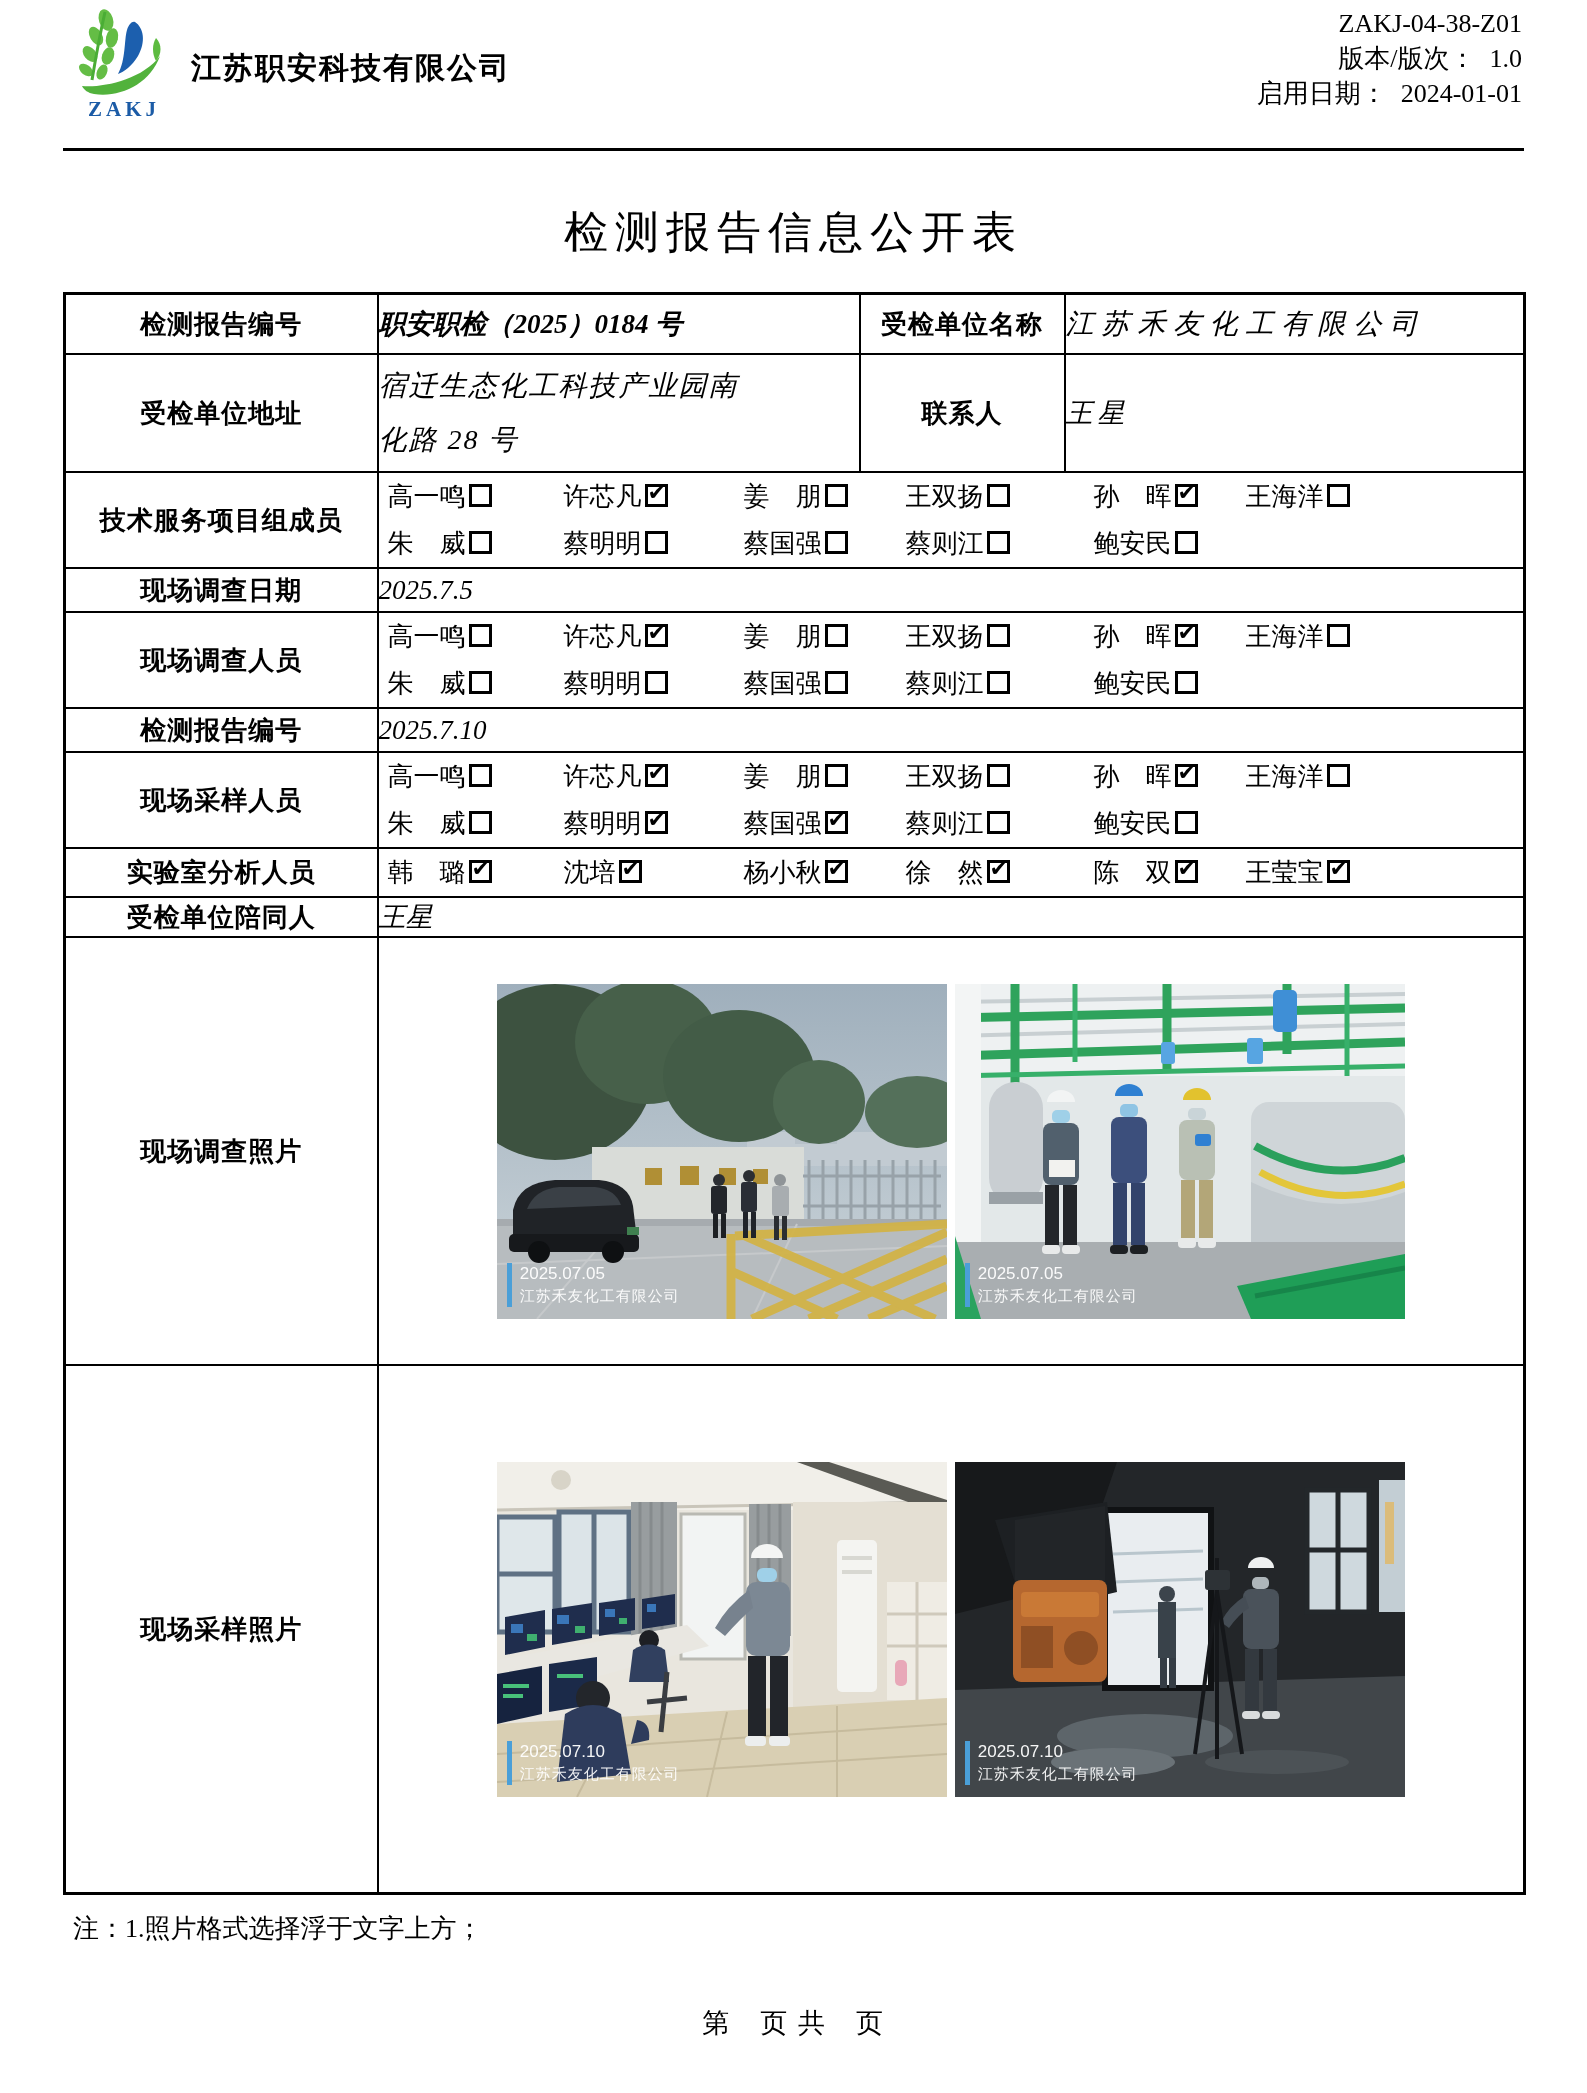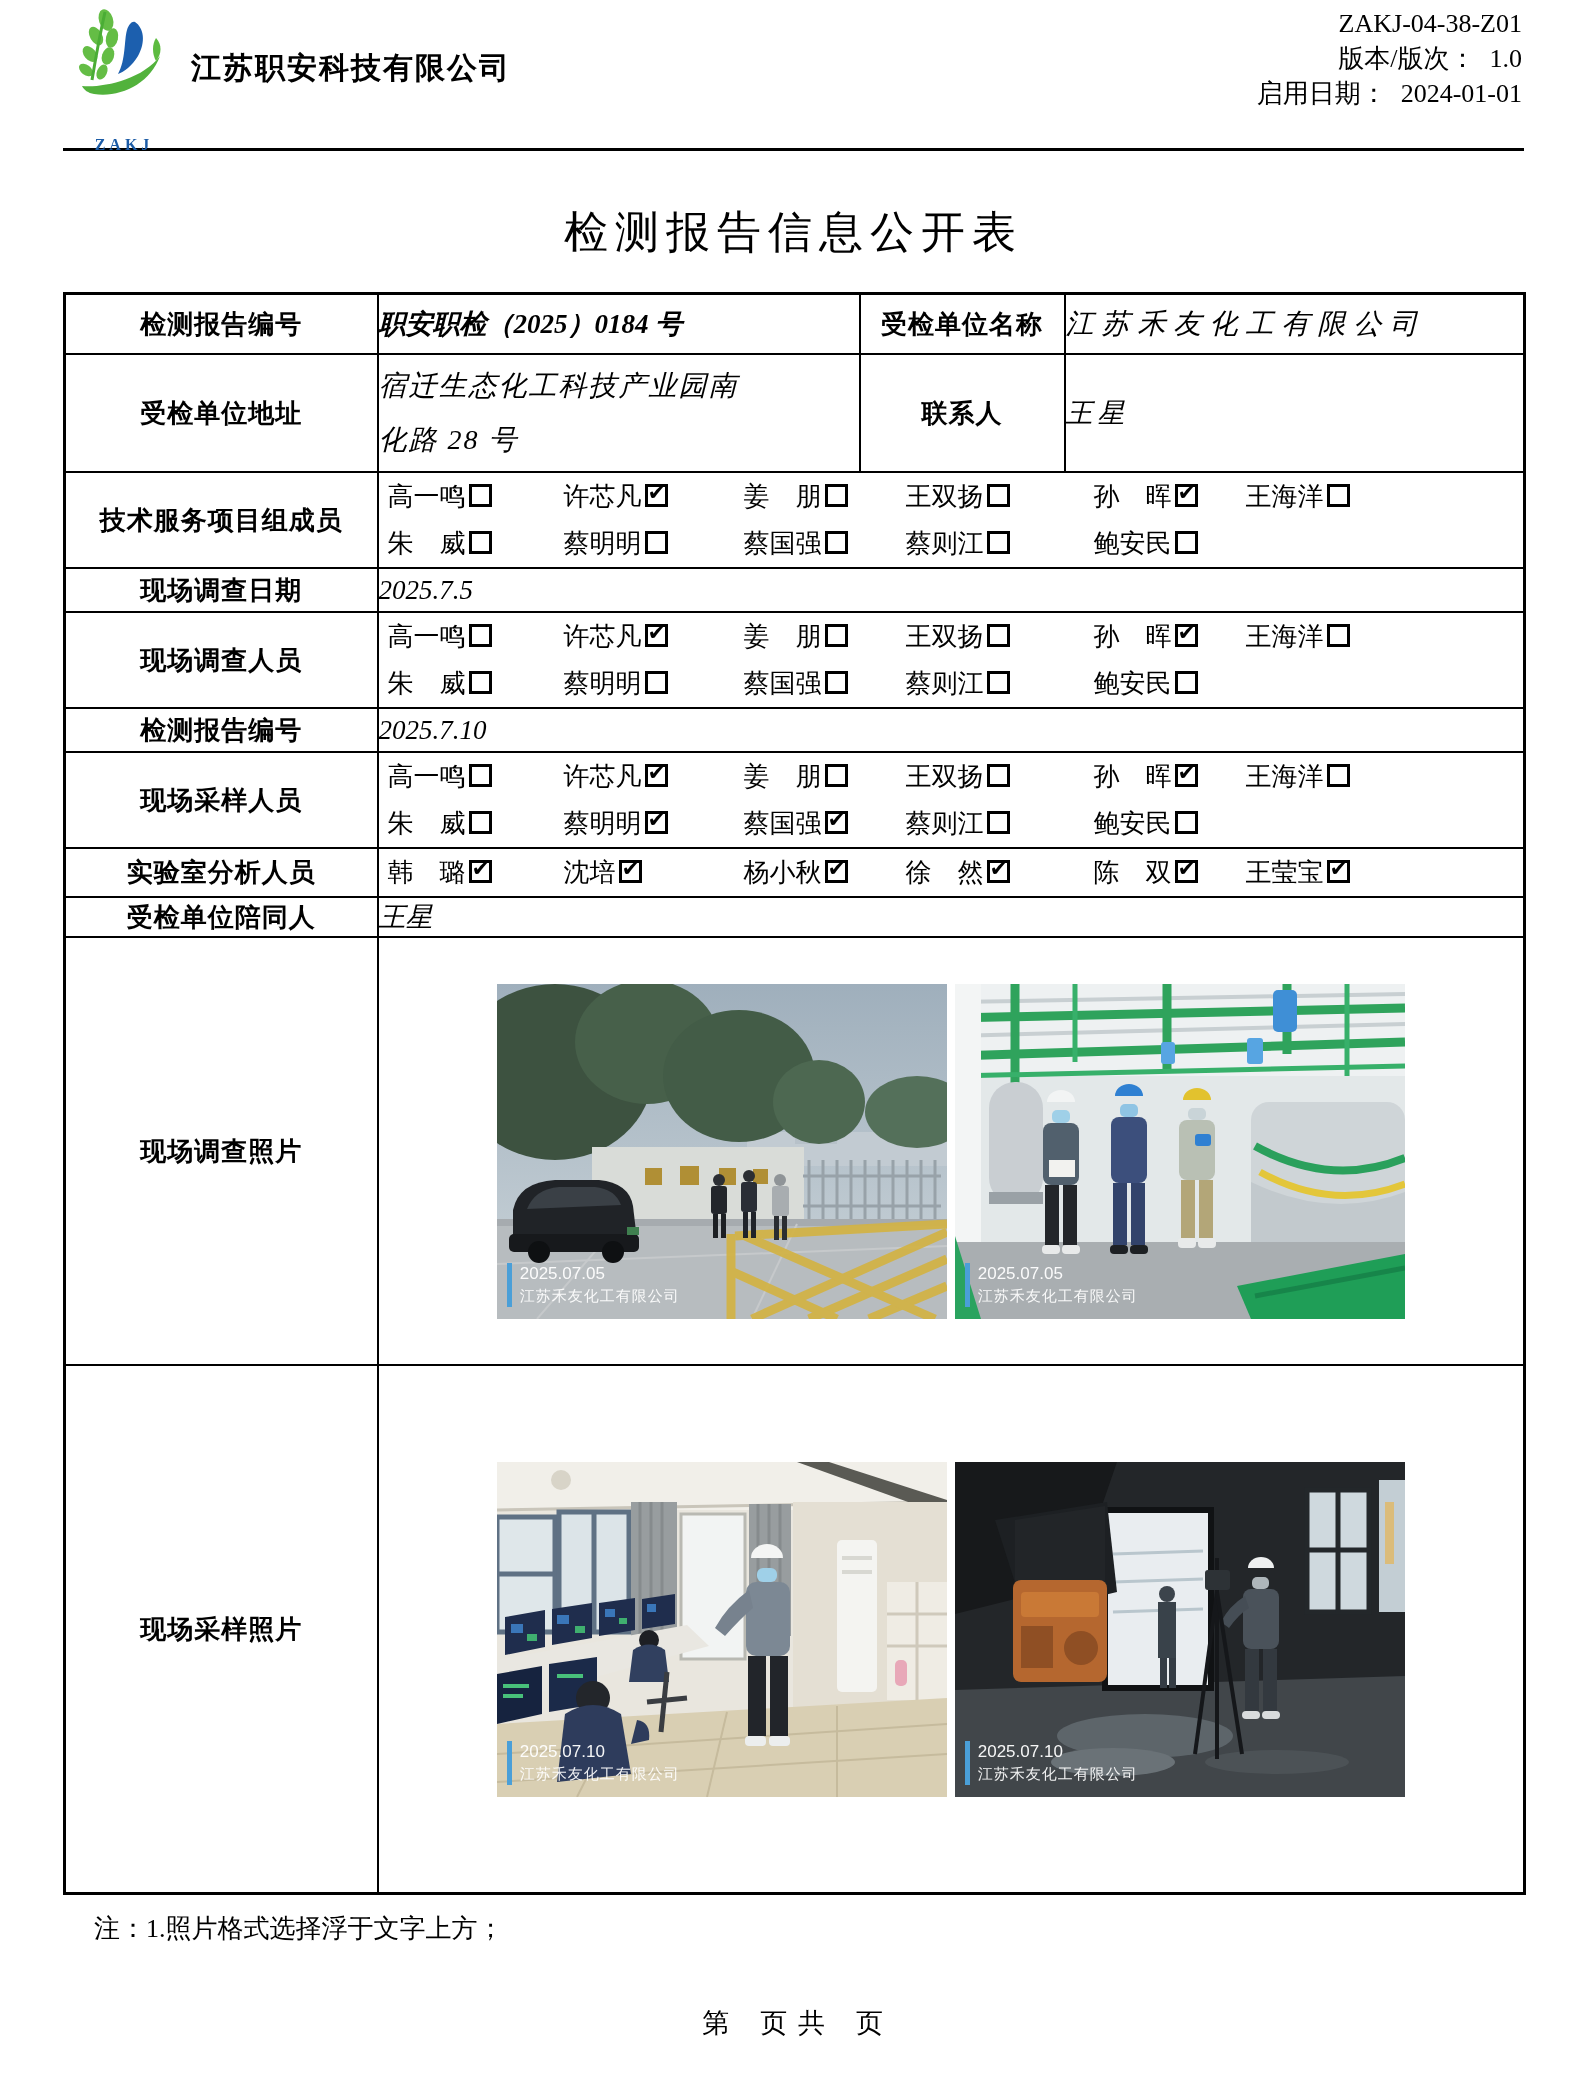--- a/index.html
+++ b/index.html
@@ -7,21 +7,21 @@
     width:1587px;height:2093px;background:#ffffff;position:relative;
     font-family:"Liberation Serif","DejaVu Serif",serif;color:#000;
     -webkit-font-smoothing:antialiased;
   }
   .page{position:absolute;inset:0;overflow:hidden;}
 
   
   .hdr{margin:0 63px;padding-top:26px;height:122px;border-bottom:3px solid #000;position:relative;}
   .logo{position:absolute;left:6px;top:4px;width:110px;text-align:center;}
   .logo svg{display:block;margin:0 auto;}
-  .logo-acronym{font-family:"Liberation Serif",serif;font-weight:bold;color:#1b5ba6;font-size:16px;letter-spacing:4px;line-height:18px;display:block;margin-top:36px;}
+  .logo-acronym{font-family:"Liberation Serif",serif;font-weight:bold;color:#1b5ba6;font-size:21px;letter-spacing:4px;line-height:18px;display:block;}
   .company-name{position:absolute;left:128px;top:48px;font-family:"Liberation Sans","DejaVu Sans",sans-serif;font-weight:600;font-size:30px;letter-spacing:2px;}
   .hdr-right{position:absolute;right:2px;top:6px;text-align:right;font-size:26px;line-height:35px;}
   .hdr-right .gap{display:inline-block;width:14px;}
 
   
   .doc-title{margin-top:52px;text-align:center;font-size:44px;font-weight:normal;letter-spacing:7px;}
 
   
   table.form{border-collapse:collapse;table-layout:fixed;margin:30px auto 0 63px;width:1460px;border:3px solid #000;}
   td{border:2px solid #000;padding:0;vertical-align:middle;overflow:hidden;}
@@ -58,21 +58,21 @@
   
   .photo-row{display:flex;justify-content:center;align-items:center;gap:8px;height:100%;}
   .photo{position:relative;width:450px;height:335px;overflow:hidden;background:#888;}
   .photo svg{display:block;width:450px;height:335px;}
   .wm{position:absolute;left:10px;bottom:12px;color:#fff;border-left:5px solid #4a9fd8;padding-left:8px;
       font-family:"Liberation Sans","DejaVu Sans",sans-serif;}
   .wm-date{font-size:17px;line-height:22px;opacity:.95;}
   .wm-co{font-size:15px;line-height:22px;opacity:.92;letter-spacing:1px;}
 
   
-  .note{margin:16px 0 0 94px;font-size:26px;}
+  .note{margin:16px 0 0 73px;font-size:26px;}
   .page-footer{position:absolute;bottom:52px;left:0;width:100%;text-align:center;font-size:27px;letter-spacing:2px;}
 </style>
 </head>
 <body>
 
 <div class="page">
 
   <div class="hdr">
     <div class="logo">
       <svg width="104" height="96" viewBox="0 0 104 96">

